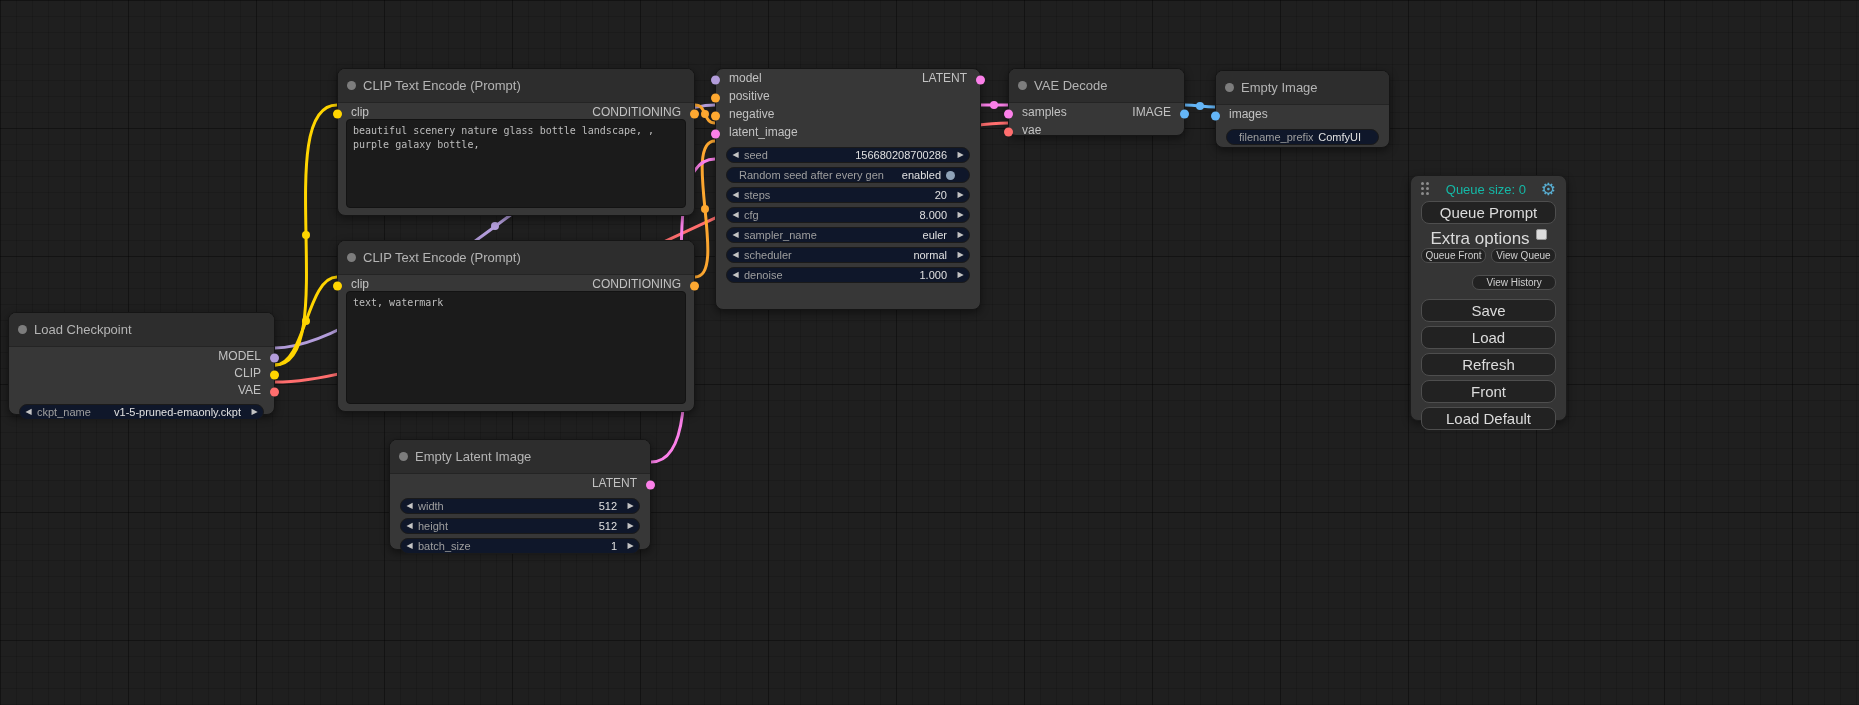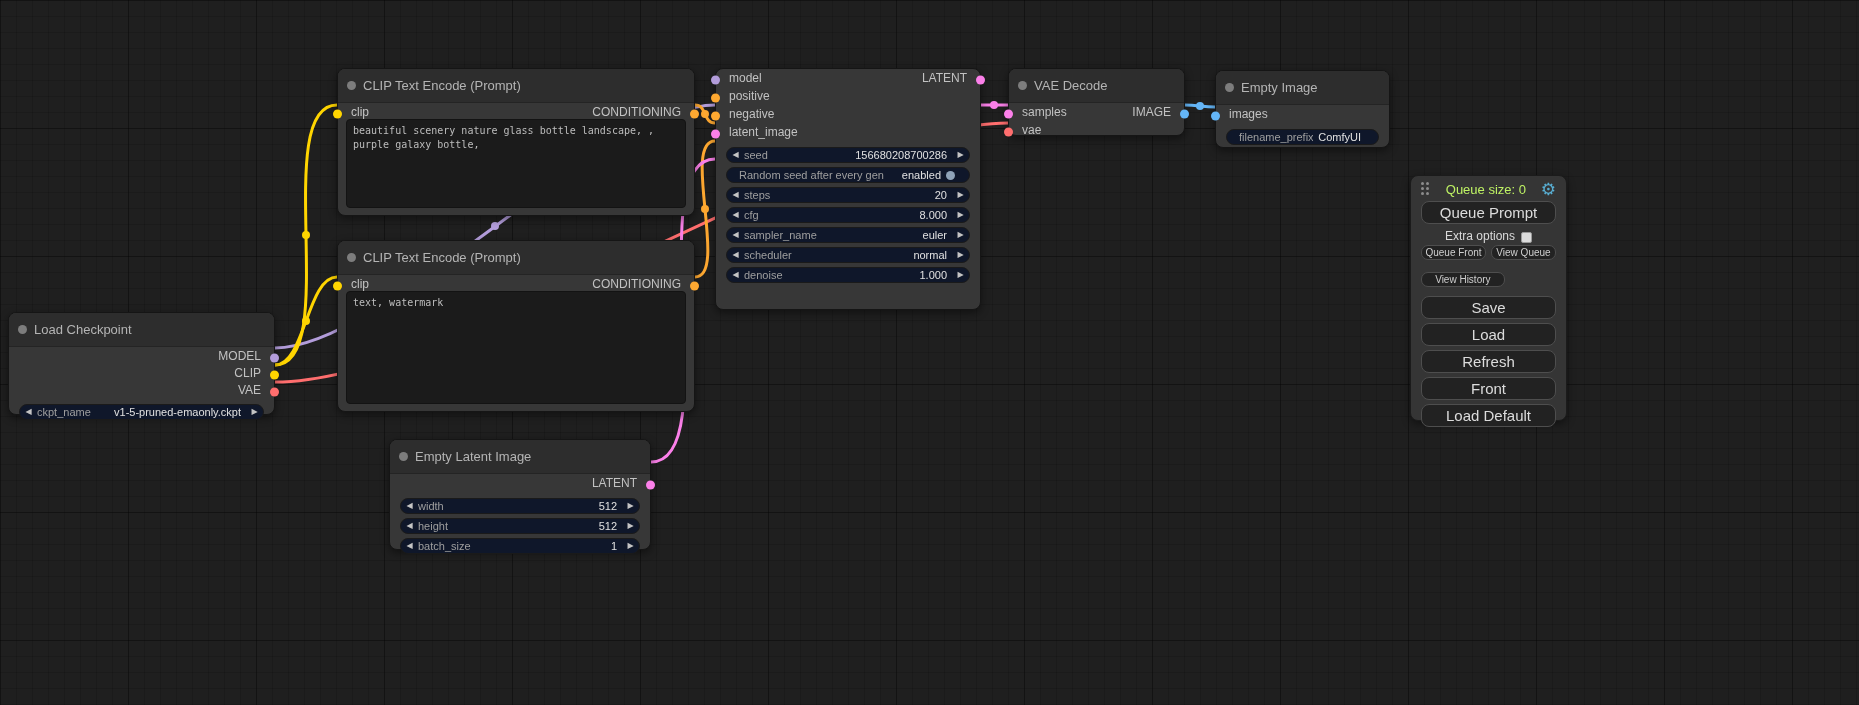--- a/index.html
+++ b/index.html
@@ -52,33 +52,33 @@
     border:1px solid #131313;border-radius:4px;resize:none;color:#bdbdbd;
     font-family:"DejaVu Sans Mono",monospace;font-size:10px;line-height:1.4;
     padding:4px 6px;outline:none}
   
   .menu{position:absolute;z-index:3;left:1410px;top:175px;width:157px;height:246px;
     background:#353535;border:1px solid #1b1b1b;border-radius:8px;
     box-shadow:0 3px 9px rgba(0,0,0,.45);padding:5px 10px;display:flex;flex-direction:column}
   .menu-header{display:flex;align-items:center;justify-content:space-between;height:20px;margin-bottom:3px}
   .drag-dots{display:grid;grid-template-columns:repeat(2,5px);grid-auto-rows:5px;cursor:grab}
   .drag-dots i{width:3px;height:3px;border-radius:50%;background:#8c8c8c}
-  .queue-size{font-size:13px;color:#bef264}
+  .queue-size{font-size:13px;color:#14b8a6}
   .gear{font-size:17px;color:#58aed2;cursor:pointer;line-height:1}
   .menu-btn{display:block;width:100%;background:#222;border:1px solid #4e4e4e;border-radius:8px;
     color:#dcdcdc;font-family:"Liberation Sans",sans-serif;font-size:15px;text-align:center;
     padding:2px 0;cursor:pointer}
   .menu-btn.small{font-size:10px;padding:1px 0;border-radius:7px;color:#cfcfcf}
   .qp{height:25px;margin-bottom:4px}
-  .extra-row{display:flex;align-items:flex-end;justify-content:center;gap:6px;height:17px;
-    font-size:12px;color:#dadada;margin:1px 0 2px}
+  .extra-row{display:flex;align-items:flex-start;justify-content:center;gap:6px;height:17px;
+    font-size:17px;color:#dadada;margin:1px 0 2px}
   .checkbox{width:11px;height:11px;background:#dcdcdc;border:1px solid #9a9a9a;border-radius:2px;cursor:pointer}
   .pair-row{display:flex;justify-content:space-between;gap:5px;margin-bottom:12px}
   .pair-row .menu-btn{width:49%}
-  .center-row{display:flex;justify-content:flex-start;margin-bottom:9px}
+  .center-row{display:flex;justify-content:flex-end;margin-bottom:9px}
   .center-row .menu-btn{width:62%}
   .big-stack{display:flex;flex-direction:column;gap:4px}
   .big-stack .menu-btn{height:23px}
 </style>
 </head>
 <body>
 
 <div class="stage">
 
   <svg class="wires" width="1859" height="705">

